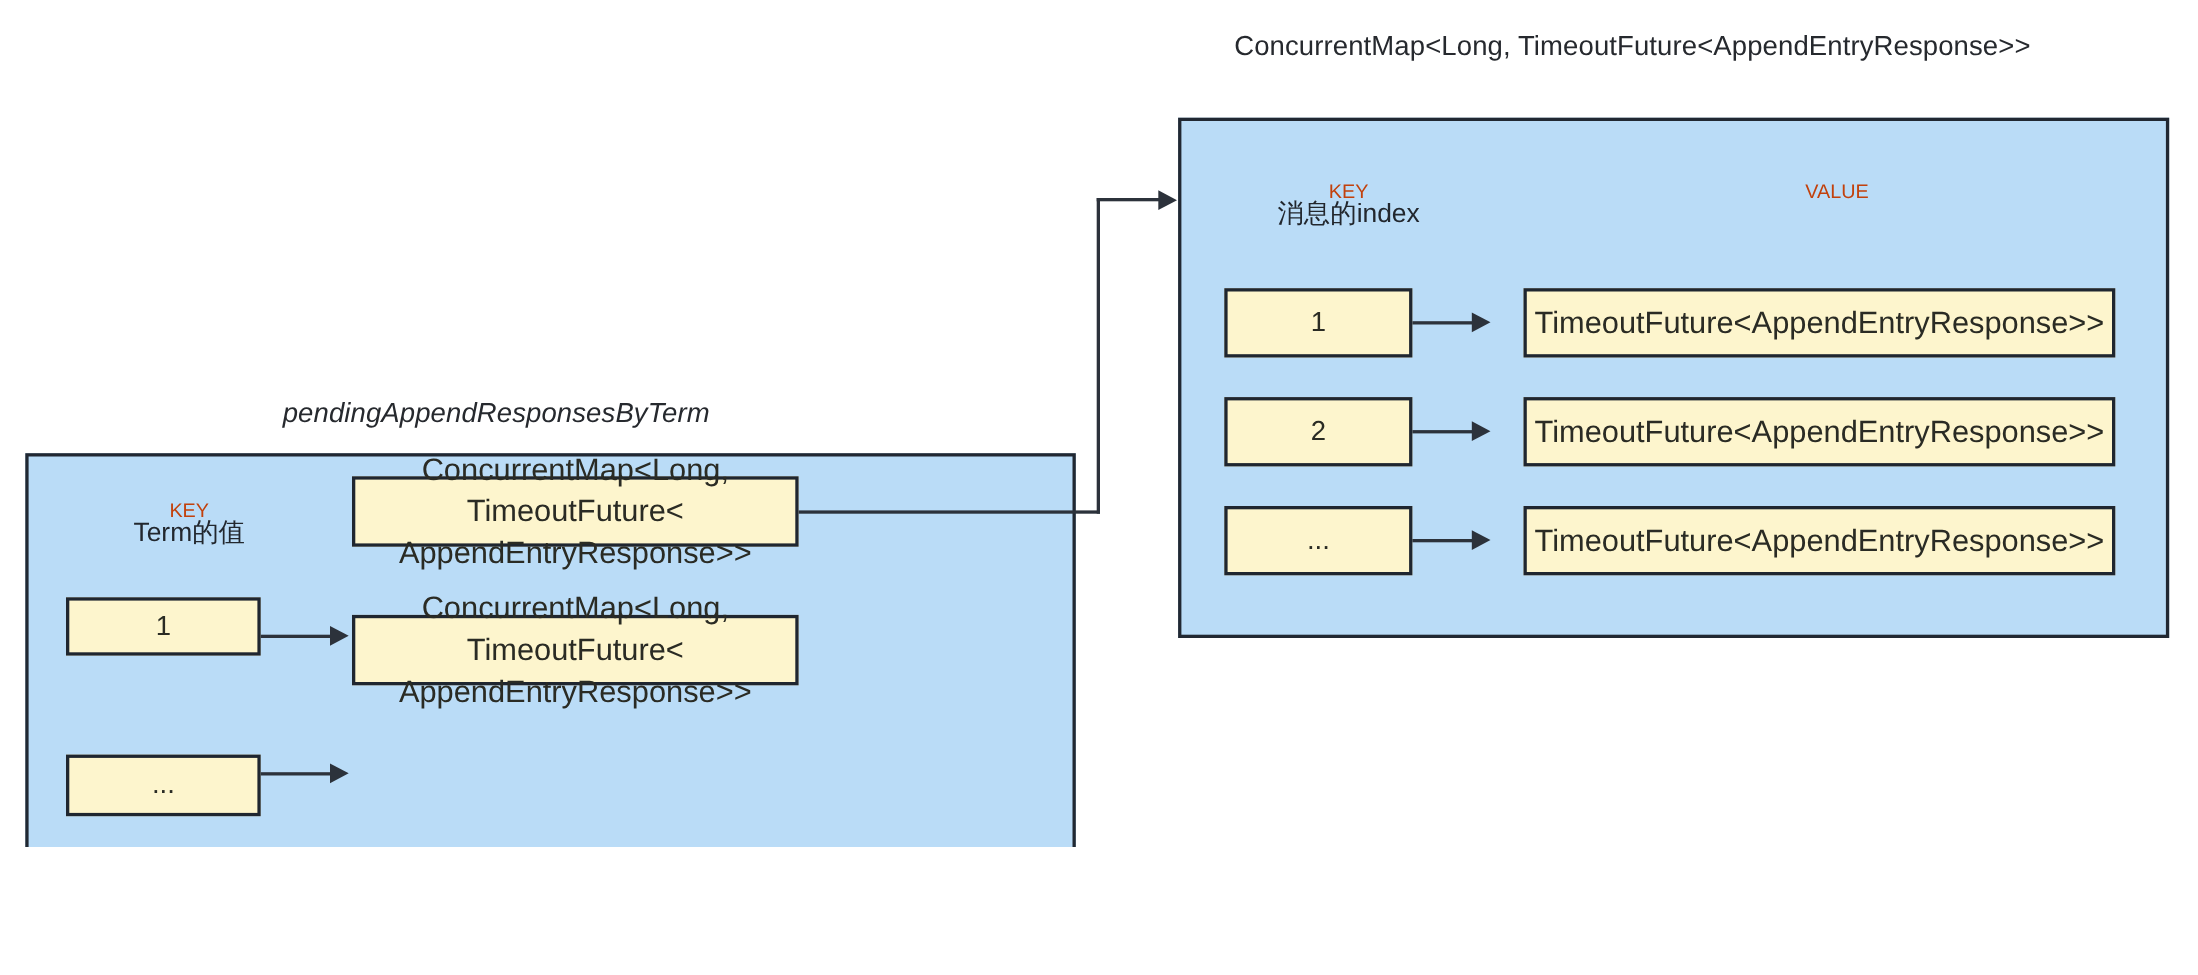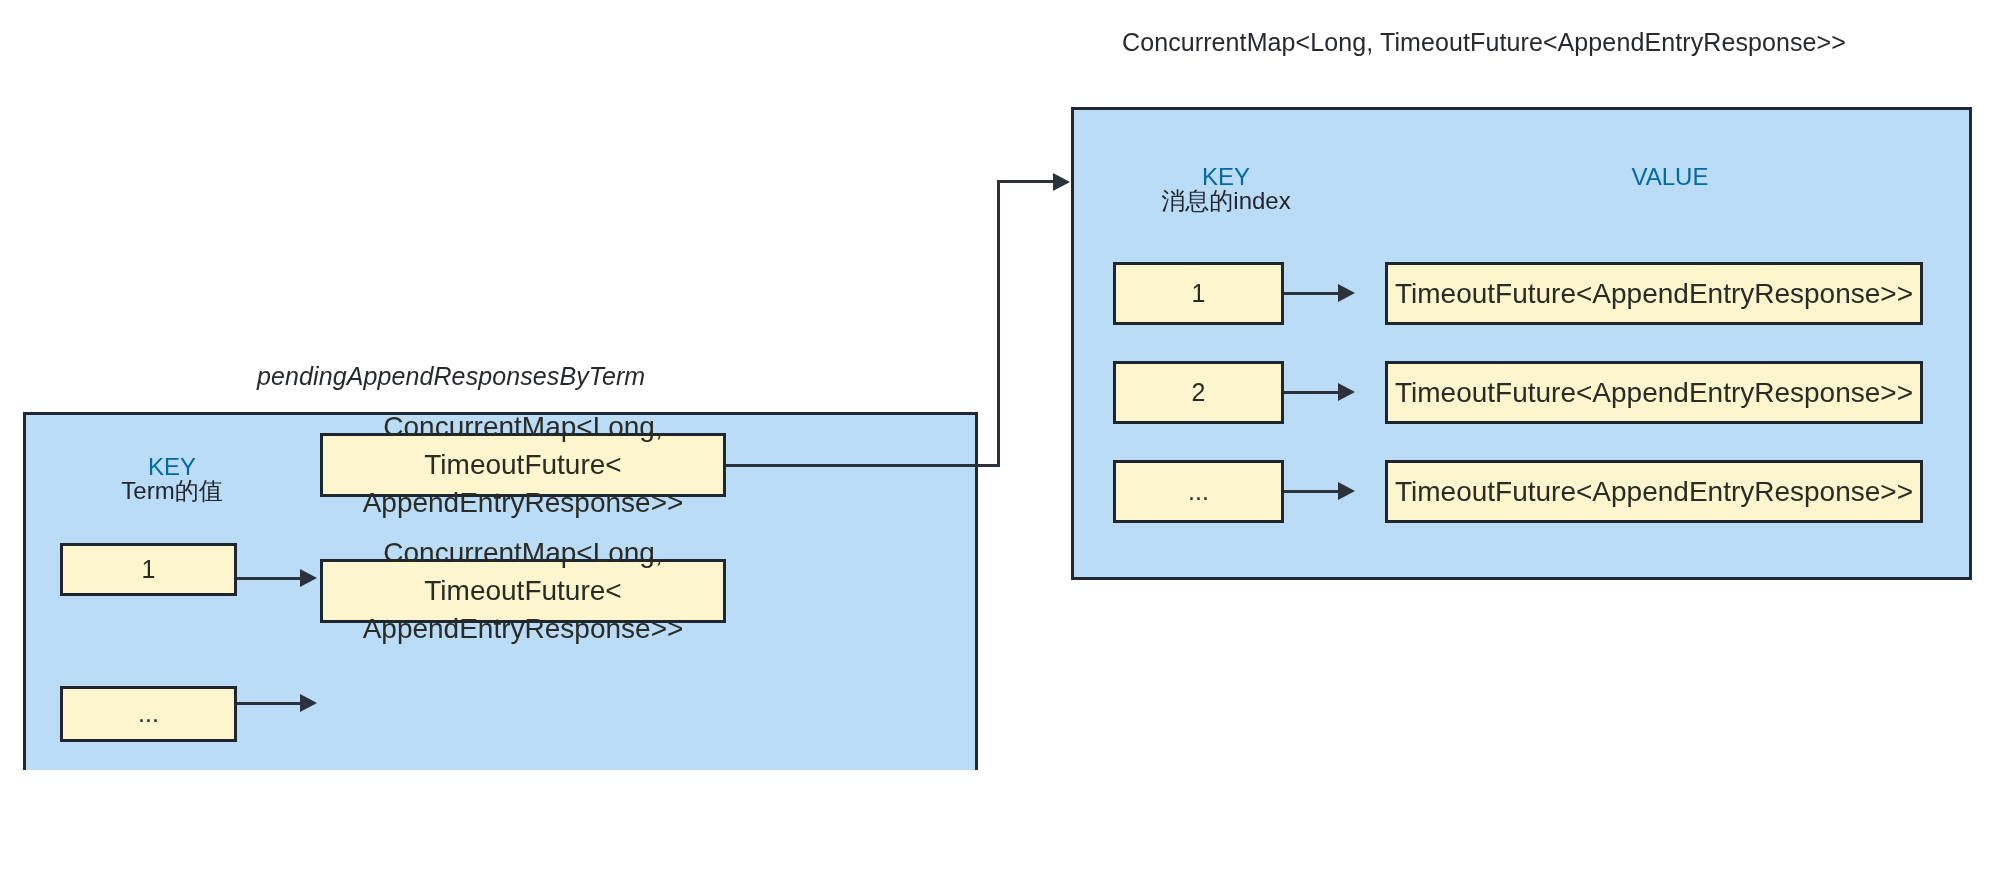--- a/index.html
+++ b/index.html
@@ -36,22 +36,22 @@
     box-sizing: border-box;
   }
 
   
   .col-head {
     position: absolute;
     text-align: center;
     white-space: nowrap;
   }
   .col-head .head-main {
-    font-size: 24px;
-    color: #0369a1;
+    font-size: 18px;
+    color: #c2410c;
     line-height: 1.0;
     display: block;
   }
   .col-head .head-sub {
     font-size: 24px;
     color: #22272e;
     line-height: 1.0;
     display: block;
   }
 

